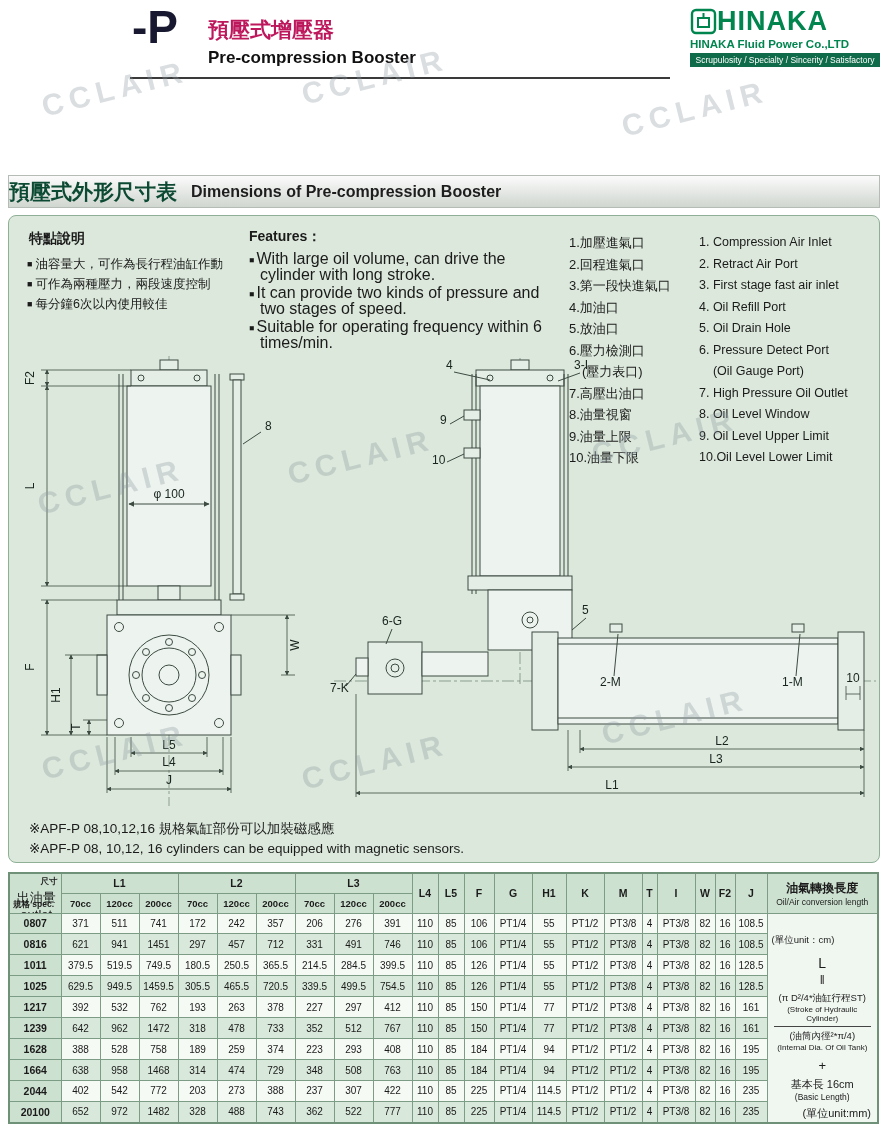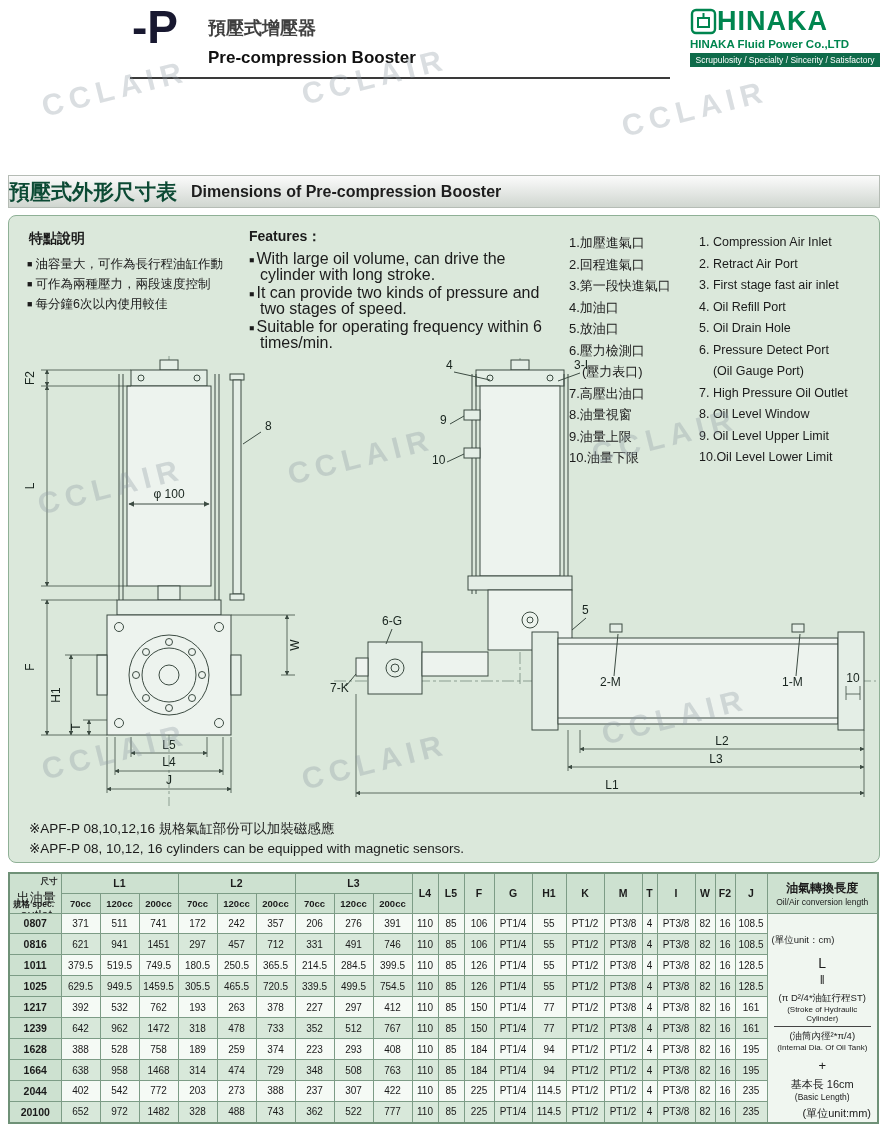--- a/index.html
+++ b/index.html
@@ -10,21 +10,21 @@
   
   .wm { position:absolute; font-size:30px; font-weight:bold; letter-spacing:6px; color:rgba(140,152,162,0.32); transform:rotate(-14deg); pointer-events:none; z-index:5; }
   .wm:nth-of-type(1){left:40px;top:72px;}  .wm:nth-of-type(2){left:300px;top:60px;}  .wm:nth-of-type(3){left:620px;top:92px;}
   .wm:nth-of-type(4){left:36px;top:470px;} .wm:nth-of-type(5){left:286px;top:440px;} .wm:nth-of-type(6){left:590px;top:420px;}
   .wm:nth-of-type(7){left:40px;top:735px;} .wm:nth-of-type(8){left:300px;top:745px;} .wm:nth-of-type(9){left:600px;top:700px;}
 
   
   .hdr { position:absolute; left:8px; top:4px; right:7px; height:88px; z-index:2; }
   .model-box { position:absolute; left:0; top:2px; width:118px; height:57px; background:#0f6b4a; color:#fff; font-weight:bold; font-size:45px; display:flex; align-items:center; justify-content:center; letter-spacing:1px; }
   .model-suffix { position:absolute; left:124px; top:-4px; font-size:46px; font-weight:bold; color:#181830; }
-  .title-zh { position:absolute; left:200px; top:12px; font-size:18px; font-weight:bold; color:#404040; }
+  .title-zh { position:absolute; left:200px; top:12px; font-size:21px; font-weight:bold; color:#be185d; }
   .title-en { position:absolute; left:200px; top:44px; font-size:17px; font-weight:bold; color:#111; }
   .hdr-rule { position:absolute; left:122px; top:73px; width:540px; height:2px; background:#3a3a3a; }
   .brand { position:absolute; right:0; top:2px; width:190px; }
   .brand-top { display:flex; align-items:center; gap:0; }
   .logo-icon { width:27px; height:27px; flex:0 0 auto; }
   .brand-name { font-size:27px; font-weight:bold; color:#00854f; letter-spacing:1px; }
   .brand-company { font-size:11.5px; font-weight:bold; color:#00854f; margin-top:1px; white-space:nowrap; }
   .brand-bar { margin-top:3px; background:#0f6b4a; color:#ffffff; font-size:8.5px; text-align:center; line-height:14px; height:14px; white-space:nowrap; }
 
   

